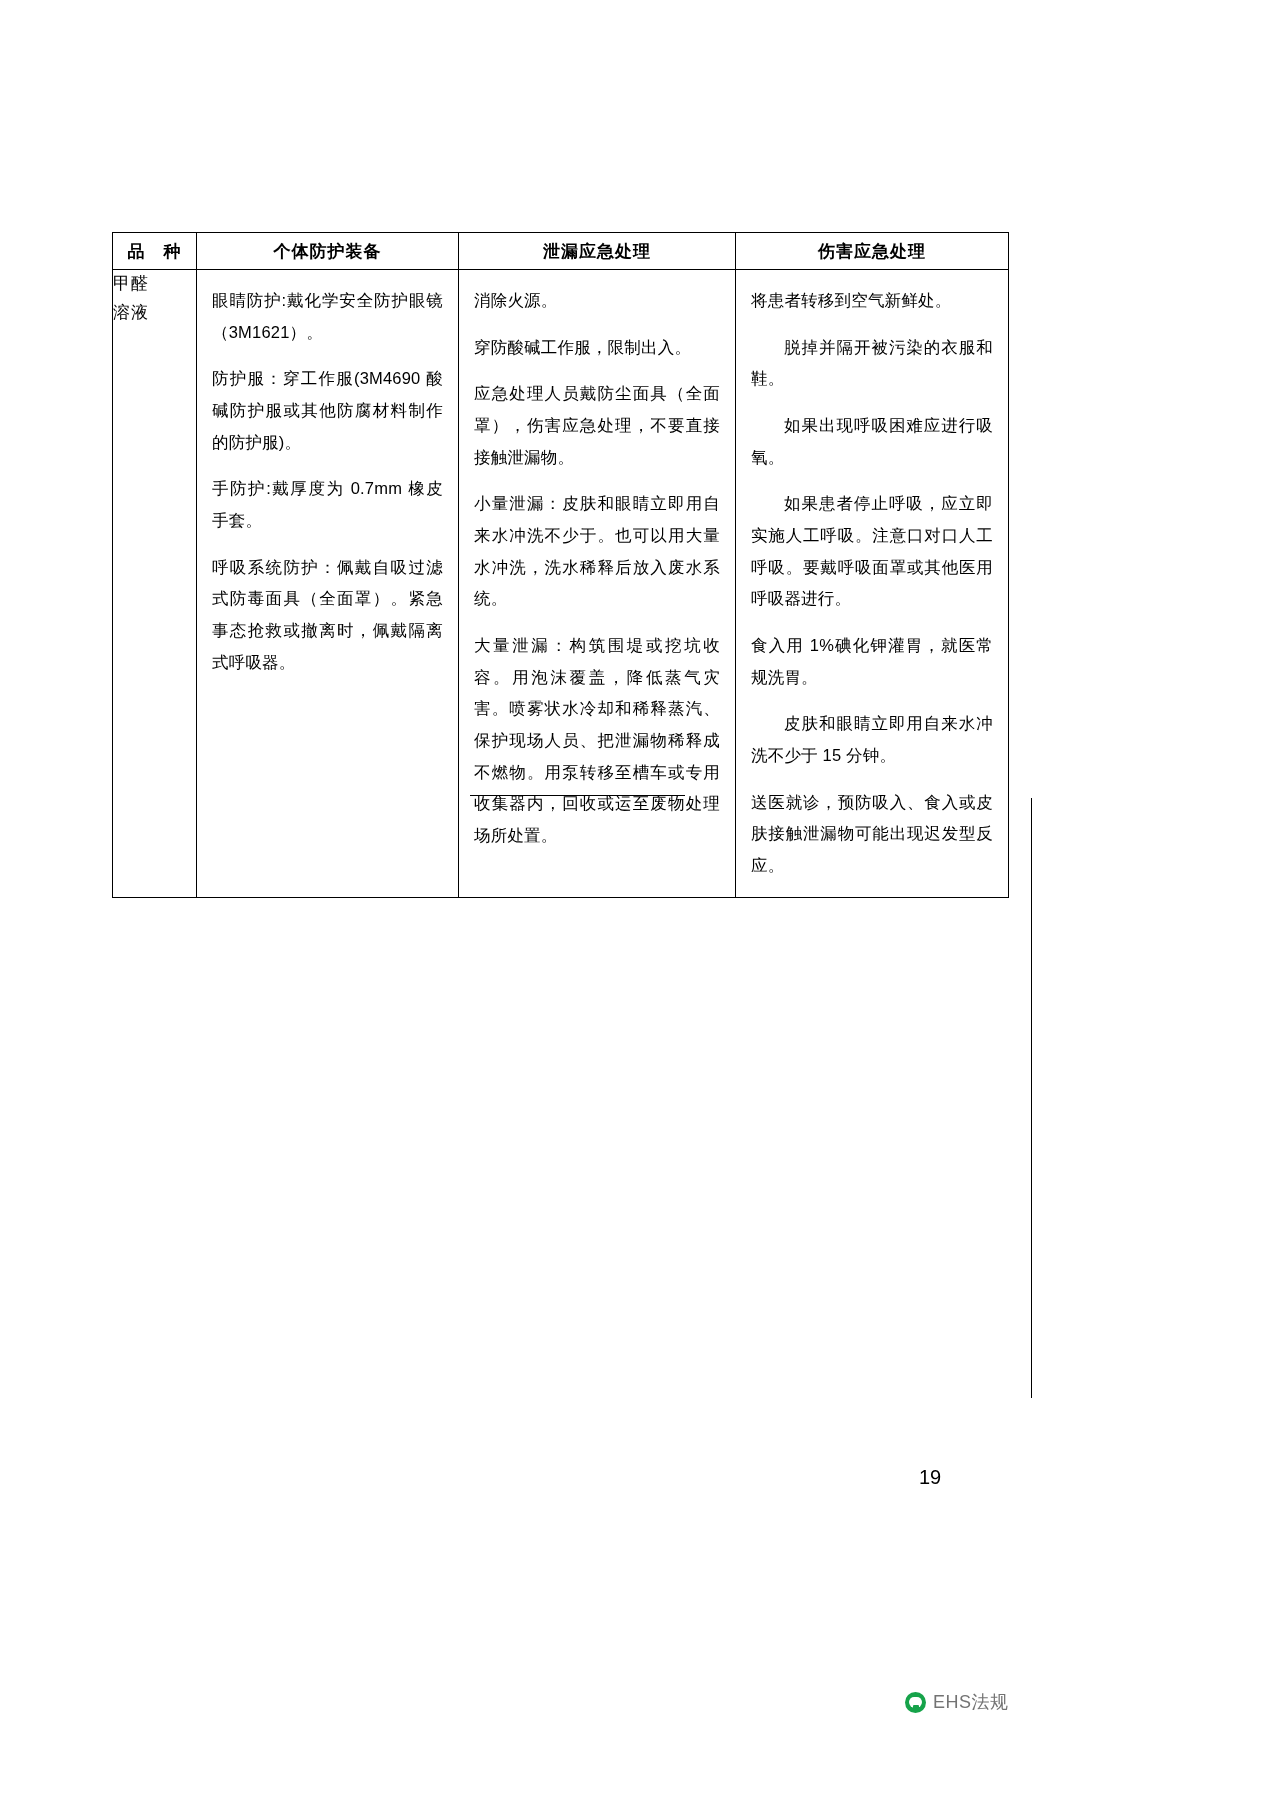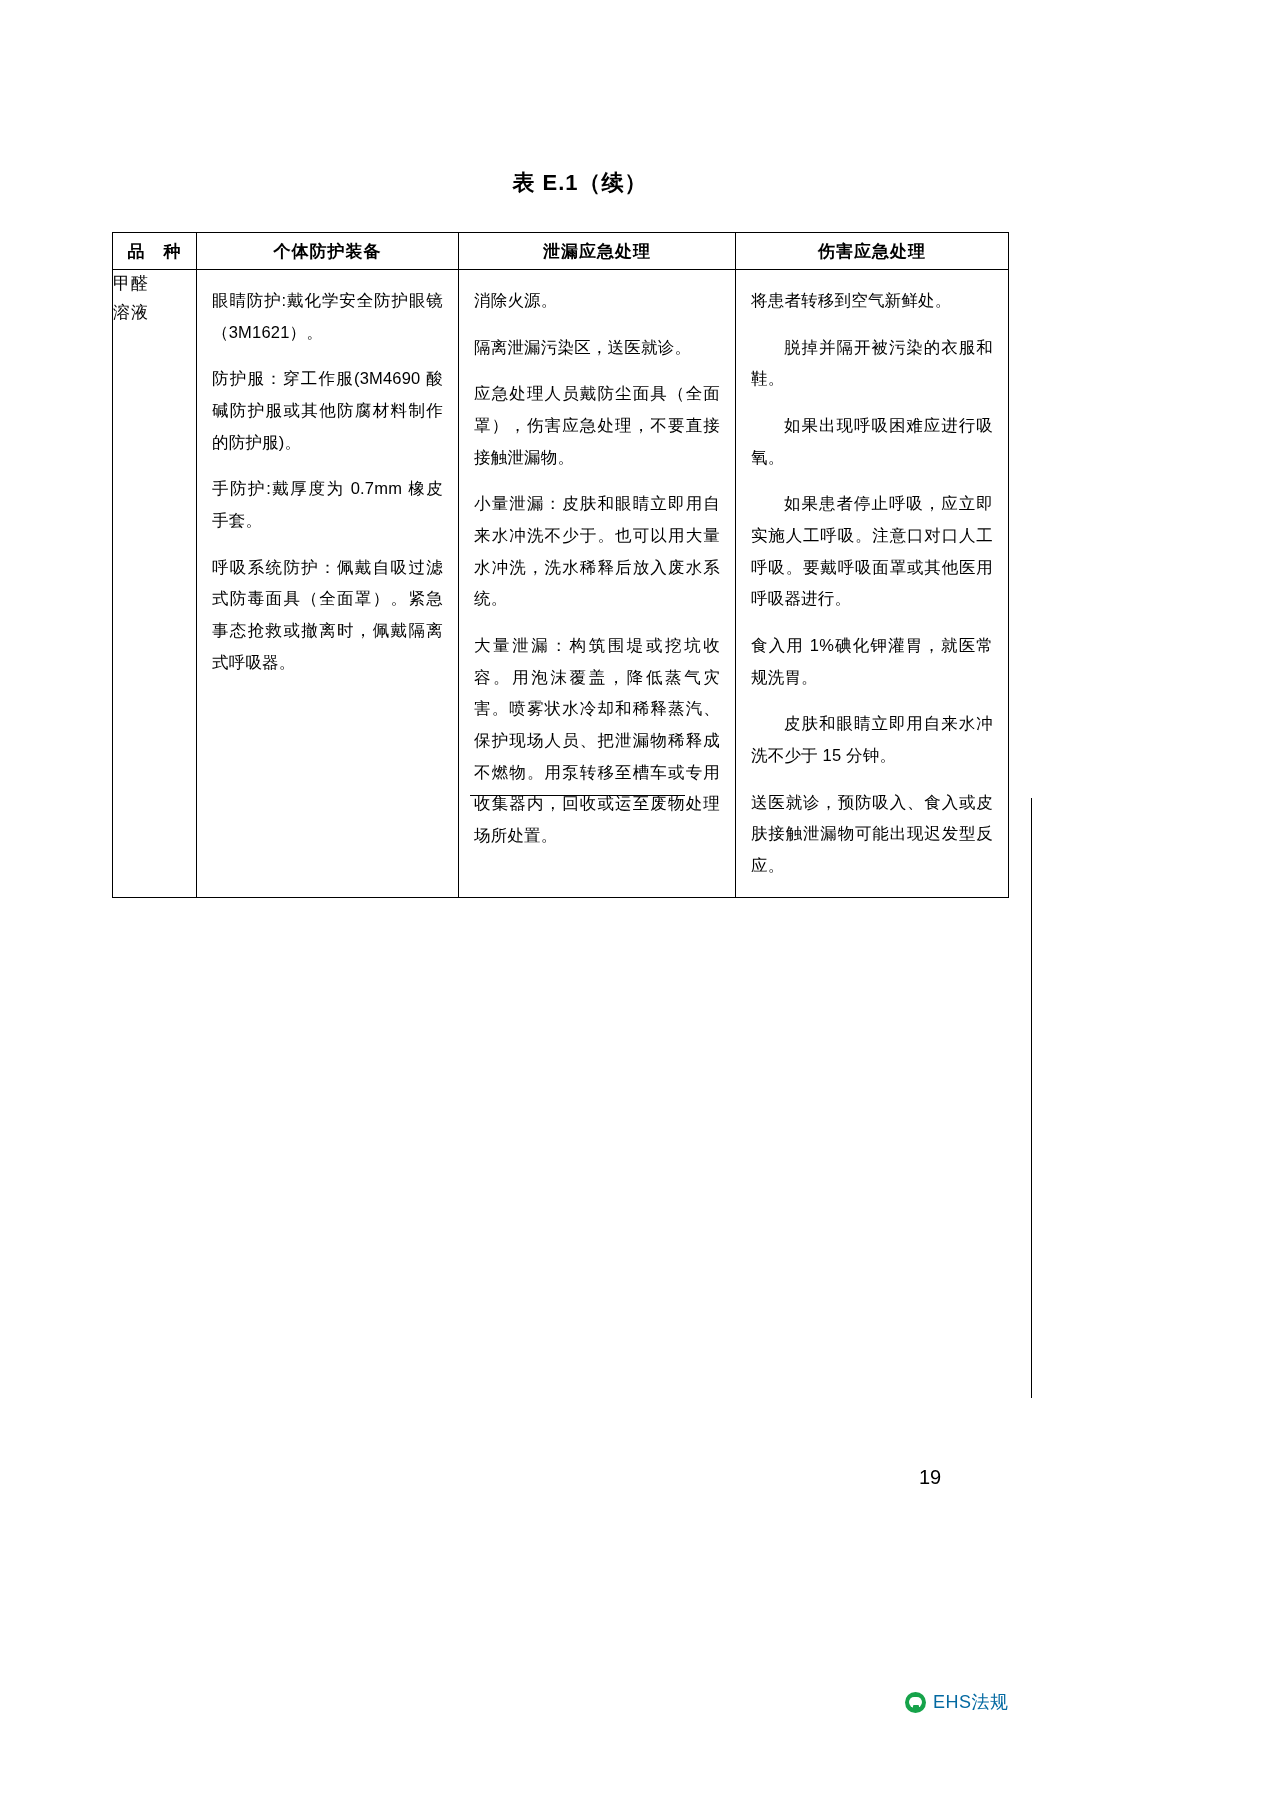--- a/index.html
+++ b/index.html
@@ -152,30 +152,29 @@
     left: 7.5px;
     top: 13px;
     width: 6px;
     height: 6px;
     background: #16a34a;
     border-radius: 1px;
   }
   .badge .badge-text {
     font-size: 18px;
     font-family: "Liberation Sans", "DejaVu Sans", sans-serif;
-    color: #0369a1;
+    color: #737373;
     letter-spacing: 0.5px;
   }
 </style>
 </head>
 <body>
 
 <div class="page">
 
-  <div class="table-title">表 E.1（续）</div>
 
   <table class="doc-table">
     <colgroup>
       <col class="col-a">
         <col class="col-b">
         <col class="col-c">
         <col class="col-d">
     </colgroup>
     <thead>
       <tr>
@@ -192,21 +191,21 @@
           <div>溶液</div>
         </td>
         <td class="cell-body">
           <p>眼睛防护:戴化学安全防护眼镜（3M1621）。</p>
           <p>防护服：穿工作服(3M4690 酸碱防护服或其他防腐材料制作的防护服)。</p>
           <p>手防护:戴厚度为 0.7mm 橡皮手套。</p>
           <p>呼吸系统防护：佩戴自吸过滤式防毒面具（全面罩）。紧急事态抢救或撤离时，佩戴隔离式呼吸器。</p>
         </td>
         <td class="cell-body">
           <p>消除火源。</p>
-          <p>隔离泄漏污染区，送医就诊。</p>
+          <p>穿防酸碱工作服，限制出入。</p>
           <p>应急处理人员戴防尘面具（全面罩），伤害应急处理，不要直接接触泄漏物。</p>
           <p>小量泄漏：皮肤和眼睛立即用自来水冲洗不少于。也可以用大量水冲洗，洗水稀释后放入废水系统。</p>
           <p>大量泄漏：构筑围堤或挖坑收容。用泡沫覆盖，降低蒸气灾害。喷雾状水冷却和稀释蒸汽、保护现场人员、把泄漏物稀释成不燃物。用泵转移至槽车或专用收集器内，回收或运至废物处理场所处置。</p>
         </td>
         <td class="cell-body">
           <p>将患者转移到空气新鲜处。</p>
           <p class="indent">脱掉并隔开被污染的衣服和鞋。</p>
           <p class="indent">如果出现呼吸困难应进行吸氧。</p>
           <p class="indent">如果患者停止呼吸，应立即实施人工呼吸。注意口对口人工呼吸。要戴呼吸面罩或其他医用呼吸器进行。</p>
           <p>食入用 1%碘化钾灌胃，就医常规洗胃。</p>

